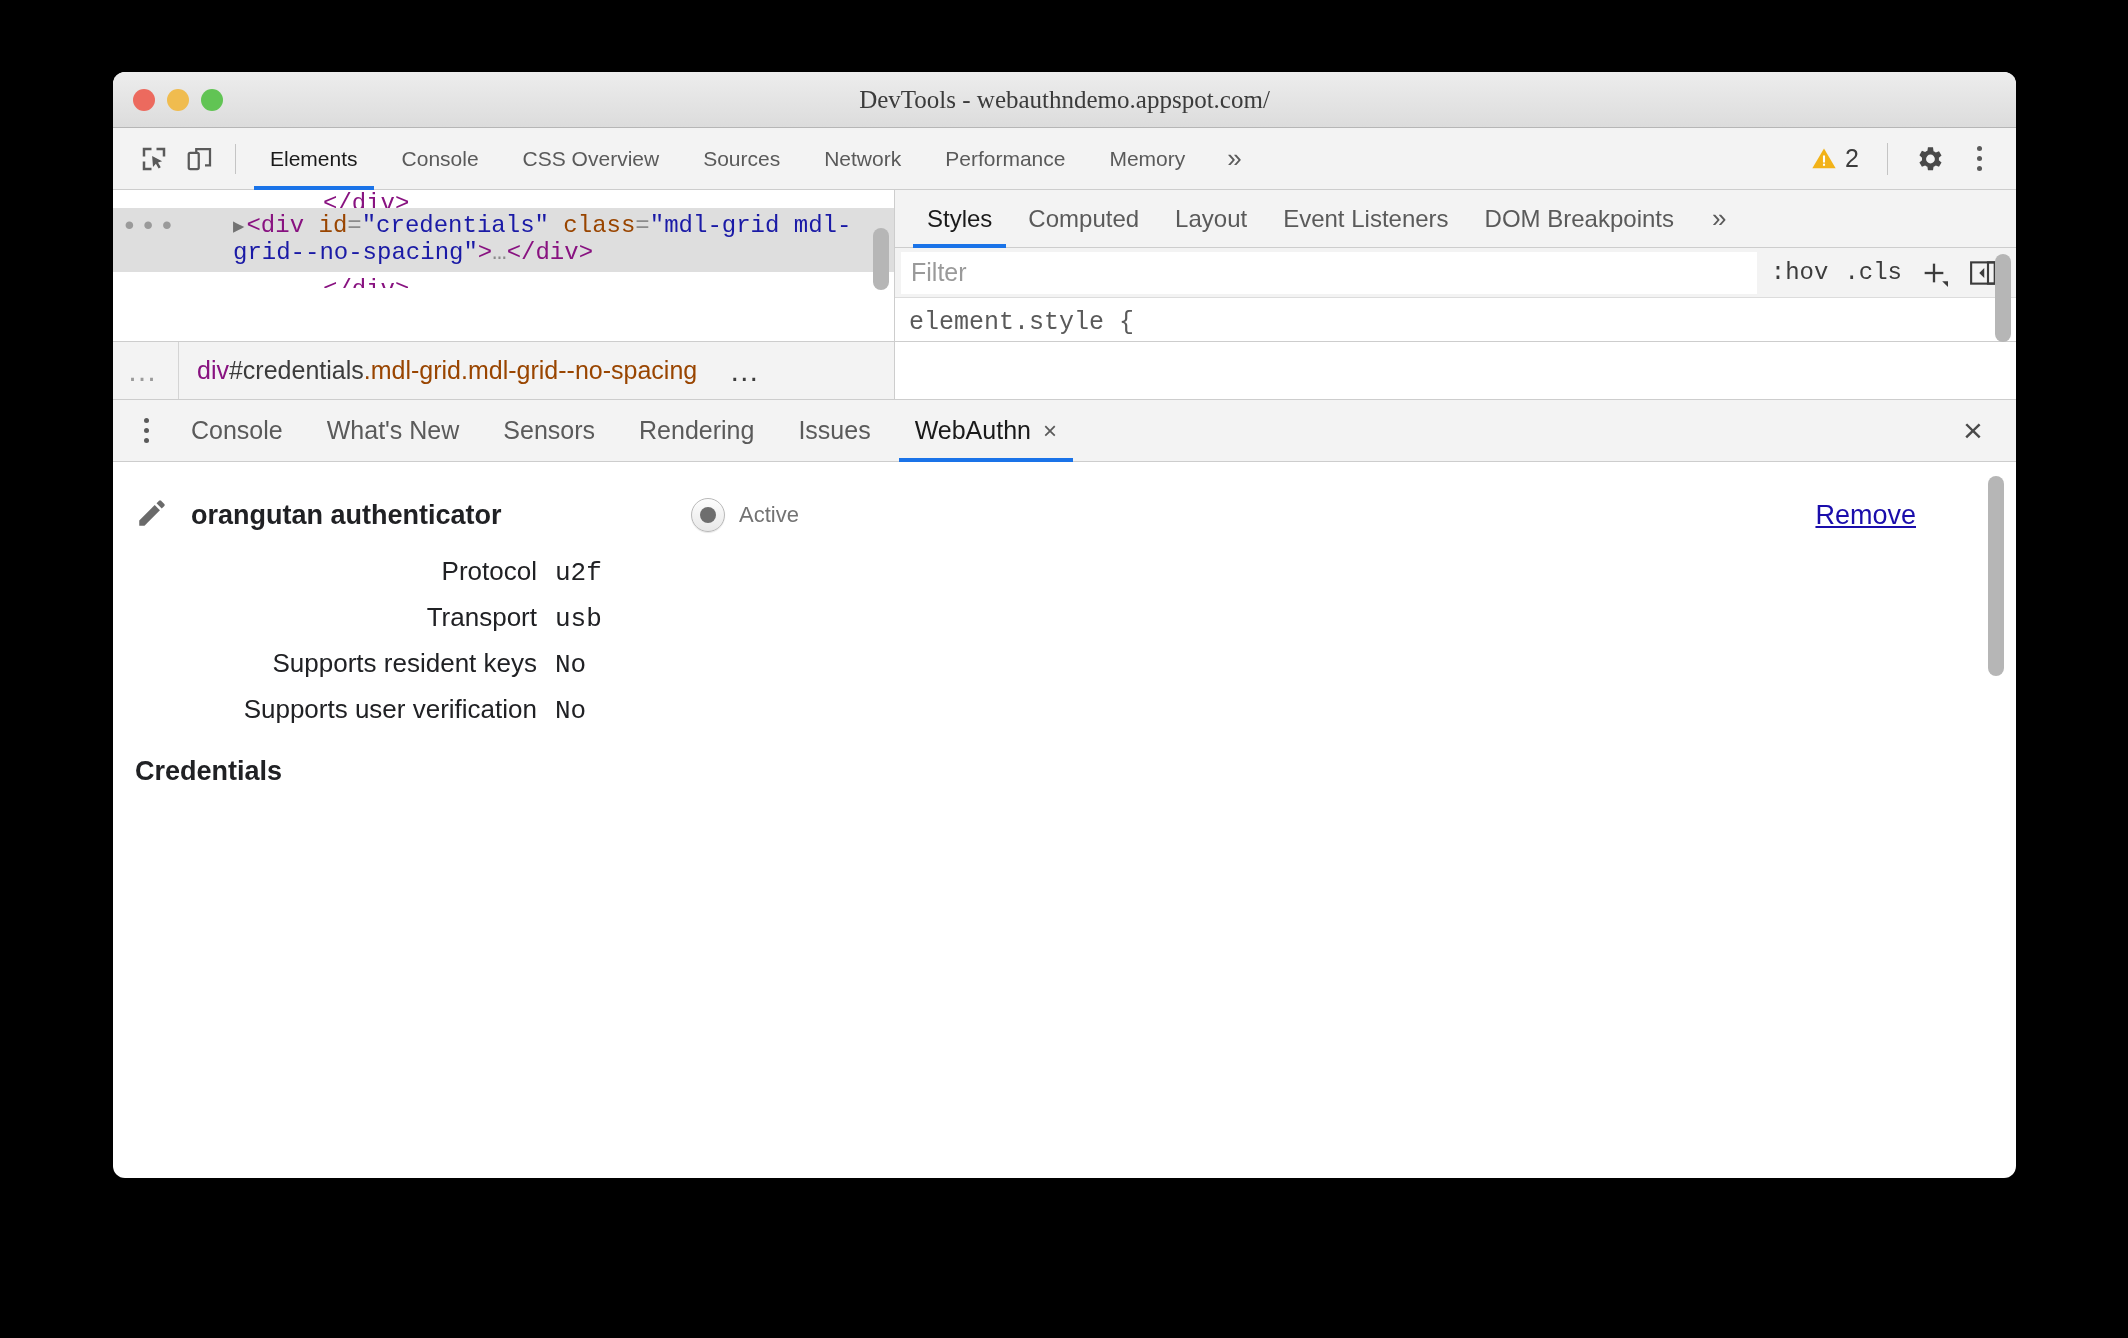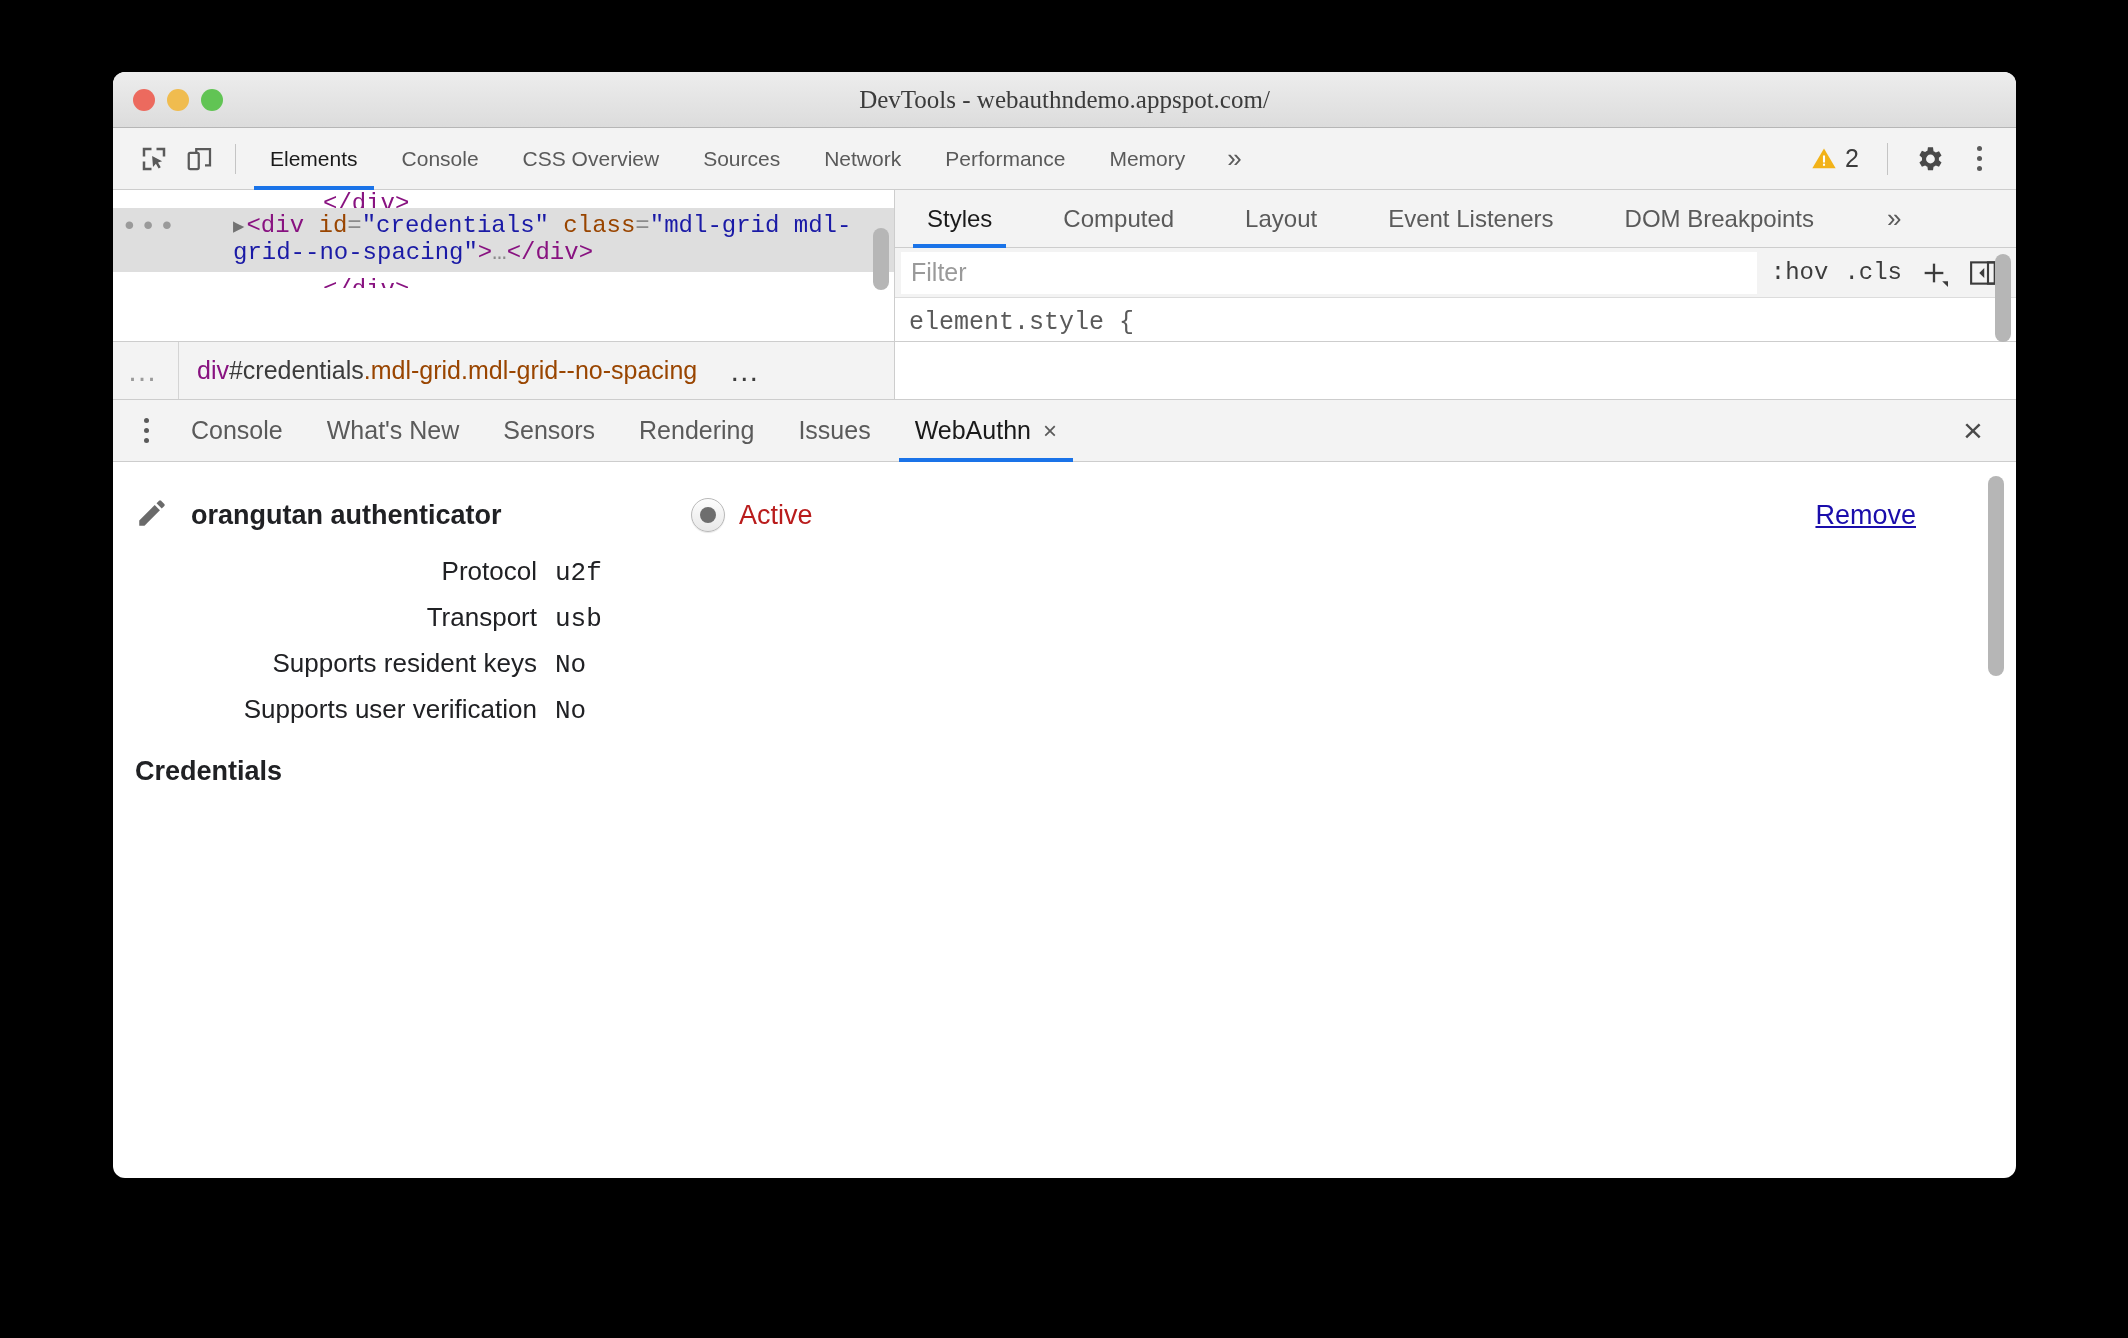--- a/index.html
+++ b/index.html
@@ -169,21 +169,20 @@
     background: #f3f3f3;
     display: flex;
     flex-direction: column;
     position: relative;
   }
   .styles-tabs {
     display: flex; align-items: center;
     height: 58px;
     border-bottom: 1px solid #cdcdcd;
     padding-left: 14px;
-    gap: 35px;
   }
   .styles-tab {
     position: relative;
     padding: 0 18px;
     height: 100%;
     display: flex; align-items: center;
     font-size: 24px; color: #5a5a5a;
     white-space: nowrap; cursor: pointer;
   }
   .styles-tab.active { color: #1a1a1a; }
@@ -336,21 +335,21 @@
     background: linear-gradient(to bottom, #fdfdfd, #e8e8e8);
     border: 1px solid #b9b9b9;
     display: flex; align-items: center; justify-content: center;
     box-shadow: 0 1px 1px rgba(0,0,0,0.10);
   }
   .radio.checked::after {
     content: "";
     width: 16px; height: 16px; border-radius: 50%;
     background: #6e6e6e;
   }
-  .radio-label { font-size: 27px; color: #b91c1c; }
+  .radio-label { font-size: 22px; color: #737373; }
   .remove-link {
     position: absolute;
     right: 100px;
     font-size: 27px; color: #1a0dab;
     text-decoration: underline;
     cursor: pointer;
   }
 
   .detail-list { margin-top: 22px; }
   .detail-row {

